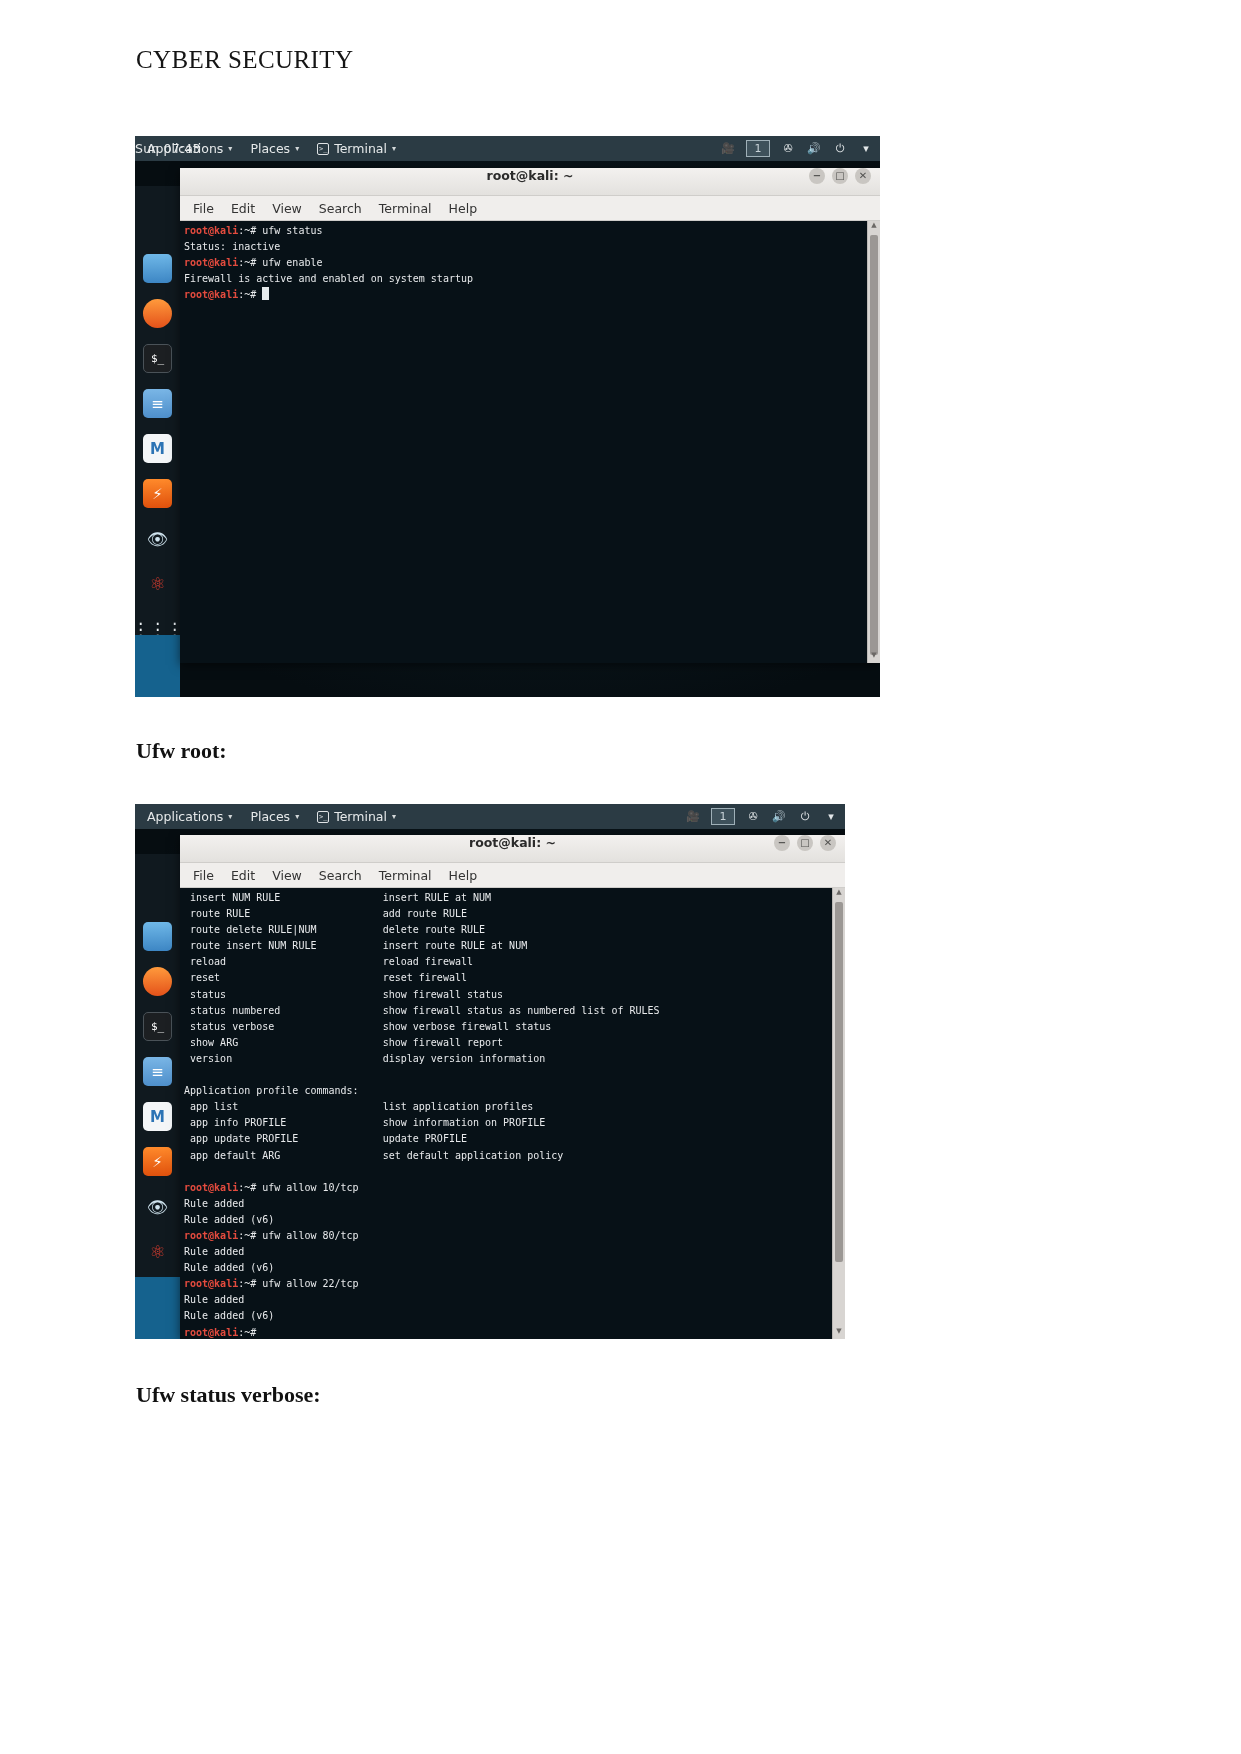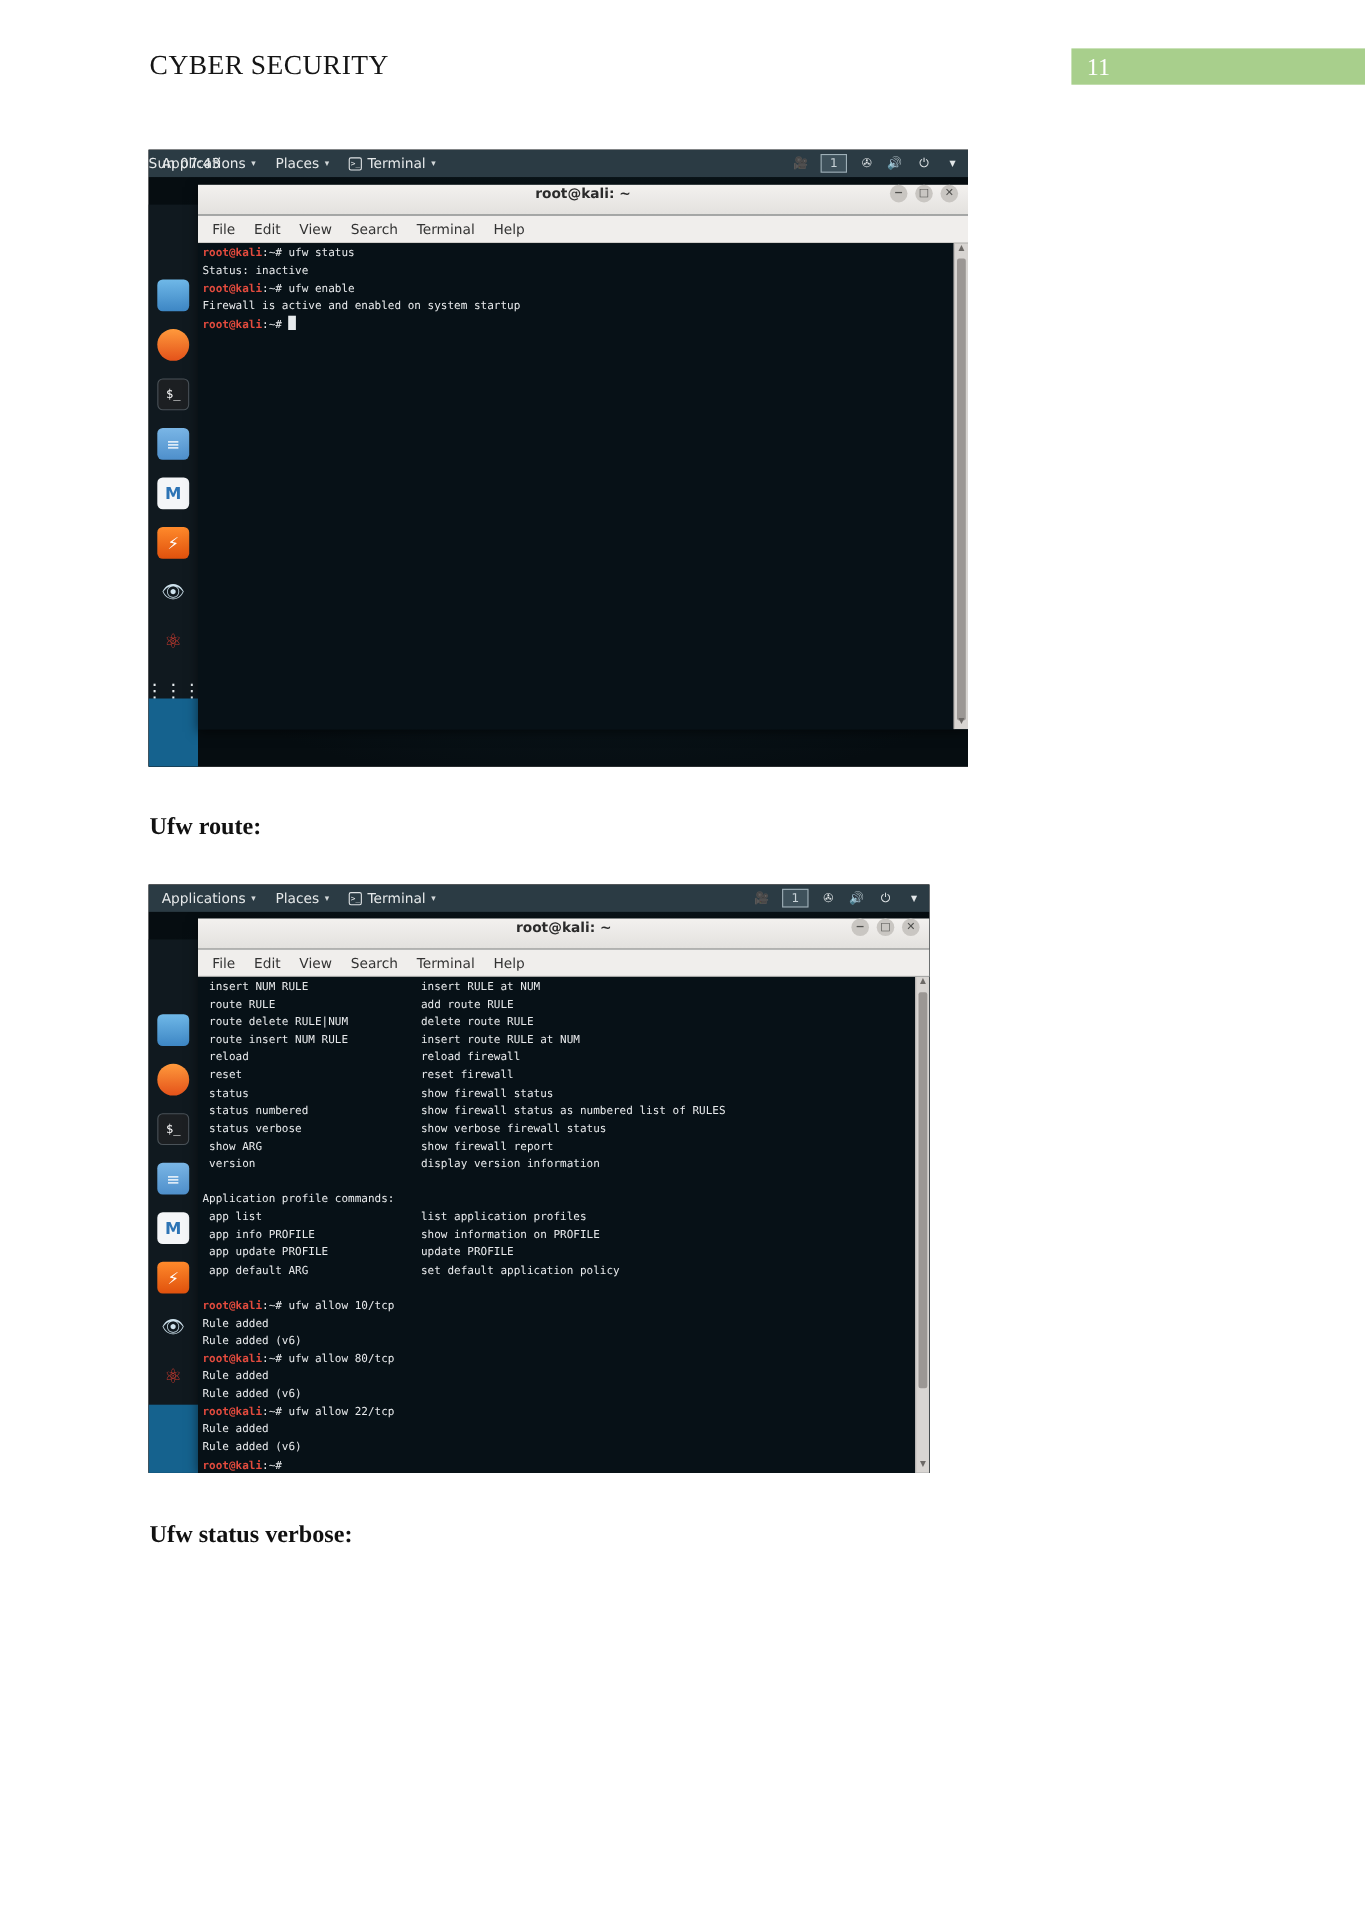--- a/index.html
+++ b/index.html
@@ -326,21 +326,20 @@
     font-family: "DejaVu Sans", sans-serif;
   }
   .term-scroll .arrow.top { top: 0; }
   .term-scroll .arrow.bot { bottom: 0; }
 </style>
 </head>
 <body>
 
 <div class="doc-header">
   <div class="doc-title">CYBER SECURITY</div>
-  <div class="page-badge">11</div>
 </div>
 
 <div class="shot" id="shot1">
 
   <div class="desktop">
     <svg class="dragon" viewBox="0 0 300 300">
       <g fill="none" stroke="#2b2320" stroke-width="7" stroke-linecap="round">
         <path d="M95 40 C 60 70, 70 120, 110 140 C 140 155, 165 150, 185 130"></path>
         <path d="M110 45 C 95 75, 105 110, 135 125"></path>
         <path d="M150 120 C 185 150, 205 195, 200 240"></path>
@@ -424,21 +423,21 @@
       <div class="tray-ico">🎥</div>
       <div class="workspace-box">1</div>
       <div class="tray-ico">✇</div>
       <div class="tray-ico">🔊</div>
       <div class="tray-ico">⏻</div>
       <div class="tray-ico">▾</div>
     </div>
   </div>
 </div>
 
-<div class="section-heading" id="heading-allow">Ufw route:</div>
+<div class="section-heading" id="heading-allow">Ufw root:</div>
 
 <div class="shot" id="shot2">
 
   <div class="desktop">
     <svg class="dragon" viewBox="0 0 300 300">
       <g fill="none" stroke="#2b2320" stroke-width="7" stroke-linecap="round">
         <path d="M95 40 C 60 70, 70 120, 110 140 C 140 155, 165 150, 185 130"></path>
         <path d="M110 45 C 95 75, 105 110, 135 125"></path>
         <path d="M150 120 C 185 150, 205 195, 200 240"></path>
         <path d="M168 120 C 205 155, 228 200, 224 248"></path>

